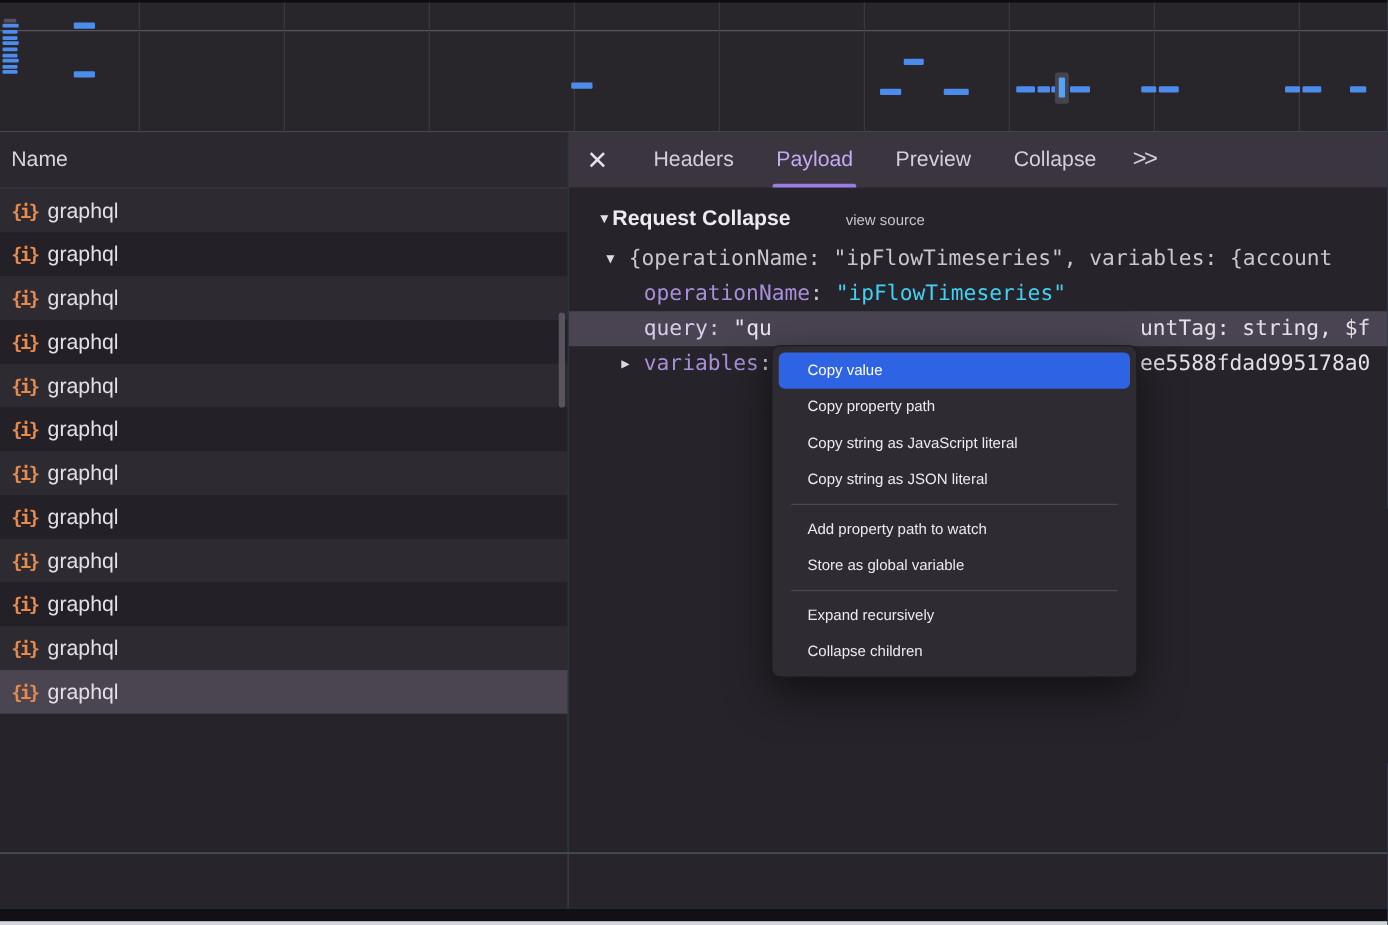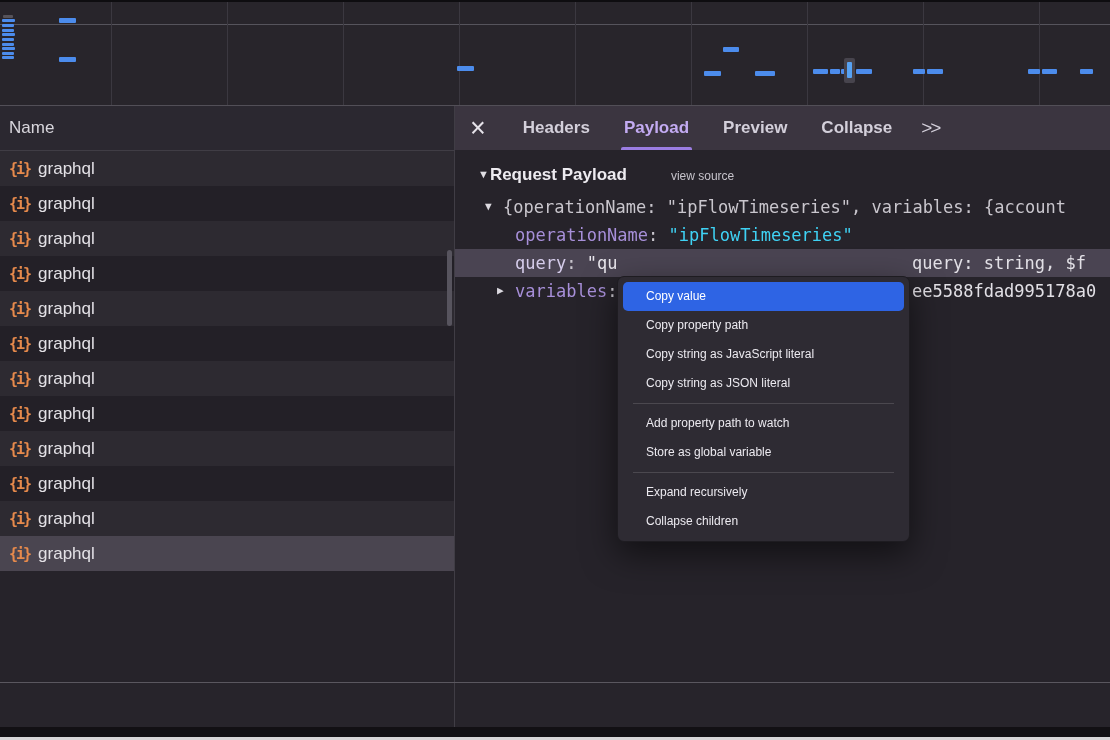--- a/index.html
+++ b/index.html
@@ -31,21 +31,21 @@
   .req-row.selected{background:#4a4550;}
   .req-icon{color:#e78a4c;font-family:"DejaVu Sans Mono",monospace;font-weight:700;
     font-size:15px;margin-right:8px;letter-spacing:-2px;}
   #scroll-thumb{position:absolute;right:2px;top:144px;width:5px;height:76px;
     background:#57545e;border-radius:3px;}
 
   
   #tab-bar{height:44px;background:#3b3540;display:flex;align-items:center;
     padding-left:15px;color:#d3cfda;font-size:17px;}
   #close-btn{font-size:27px;font-weight:400;color:#e6e3ea;margin-right:20px;line-height:40px;cursor:default;}
-  .tab{margin:8px 17px;height:44px;display:flex;align-items:center;position:relative;cursor:default;font-weight:bold;}
+  .tab{margin:8px 17px;height:44px;display:flex;align-items:center;position:relative;cursor:default;}
   .tab.active{color:#c3abf2;}
   .tab.active::after{content:"";position:absolute;left:-3px;right:-3px;bottom:0;height:3px;
     background:#9b7de2;border-radius:2px 2px 0 0;}
   #overflow-btn{margin-left:12px;font-size:19px;color:#d3cfda;letter-spacing:-2px;}
 
   
   #payload{position:absolute;top:44px;left:0;right:0;bottom:0;overflow:hidden;
     font-family:"DejaVu Sans Mono",monospace;font-size:17px;color:#dcdae0;}
   #section-header{padding:15px 0 8px 23px;font-family:"Liberation Sans",sans-serif;
     font-size:17px;color:#edebf0;}
@@ -189,26 +189,26 @@
             <div class="tab">Headers</div>
             <div class="tab active">Payload</div>
             <div class="tab">Preview</div>
             <div class="tab">Collapse</div>
           </span>
         <span id="overflow-btn">&gt;&gt;</span>
       </div>
 
       <div id="payload">
         <div id="section-header">
-          <span class="tri">▼</span><b>Request Payload</b><span id="view-source">view source</span>
+          <span class="tri">▼</span><b>Request Collapse</b><span id="view-source">view source</span>
         </div>
         <div id="tree">
             <div class="tree-row" style="padding-left: 48px;"><span class="arrow" style="left: 30px;">▼</span><span class="seg-preview">{operationName: "ipFlowTimeseries", variables: {account</span></div>
             <div class="tree-row" style="padding-left: 60px;"><span class="seg-key">operationName</span><span class="seg-punct">: </span><span class="seg-string">"ipFlowTimeseries"</span></div>
-            <div class="tree-row selected" style="padding-left: 60px;"><span class="seg-key-light">query</span><span class="seg-punct">: </span><span class="seg-plain">"qu</span><span class="right-seg">query: string, $f</span></div>
+            <div class="tree-row selected" style="padding-left: 60px;"><span class="seg-key-light">query</span><span class="seg-punct">: </span><span class="seg-plain">"qu</span><span class="right-seg">untTag: string, $f</span></div>
             <div class="tree-row" style="padding-left: 60px;"><span class="arrow" style="left: 42px;">▶</span><span class="seg-key">variables</span><span class="seg-punct">: </span><span class="right-seg">ee5588fdad995178a0</span></div>
           </div>
       </div>
     </div>
   </div>
 
   <div id="footer">
     <div class="v-divider"></div>
   </div>
   <div id="black-bar"></div>

